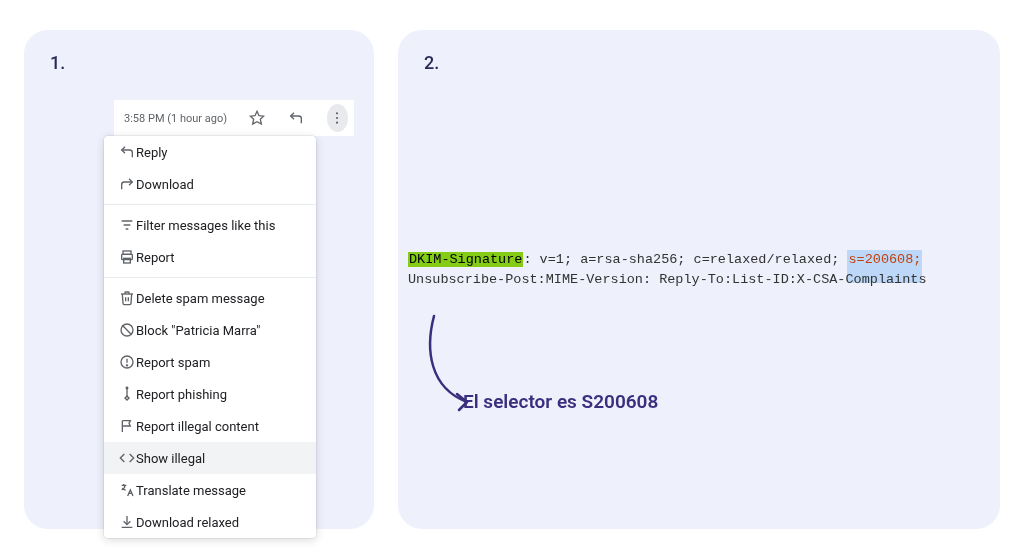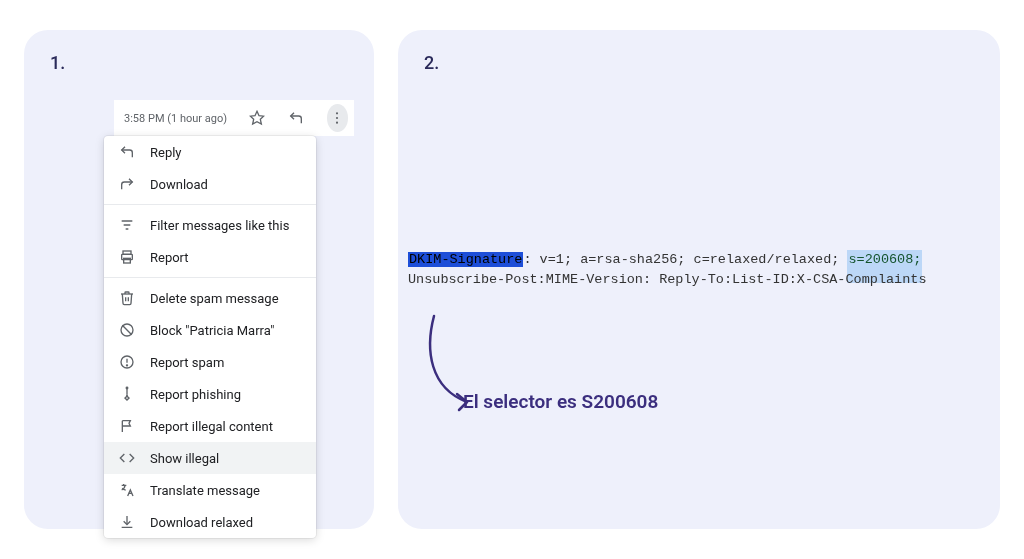--- a/index.html
+++ b/index.html
@@ -60,21 +60,20 @@
       border-radius: 4px;
       overflow: hidden;
       font-size: 13px;
       color: #202124;
       width: 212px;
       margin-left: -10px;
     }
     .menu-item {
       display: flex;
       align-items: center;
-      gap: 14px;
       padding: 7px 14px;
       cursor: pointer;
     }
     .menu-item.hover { background: #f1f3f4; }
     .menu-item .mi-icon {
       width: 18px; height: 18px;
       display: flex; align-items: center; justify-content: center;
       color: #5f6368;
       flex-shrink: 0;
     }
@@ -97,22 +96,22 @@
       left: 0;
       right: 0;
       padding: 0 0 0 10px;
       font-family: 'SFMono-Regular', Consolas, 'Liberation Mono', Menlo, monospace;
       font-size: 13.5px;
       color: #333;
       line-height: 1.45;
       white-space: nowrap;
       overflow: hidden;
     }
-    .hl-orange { background:#1d4ed8; color:#000; padding:0 1px;}
-    .hl-blue { background:#bcd7f7; color:#14532d; padding:16px 1px;text-align:right;}
+    .hl-orange { background:#84cc16; color:#000; padding:0 1px;}
+    .hl-blue { background:#bcd7f7; color:#c2410c; padding:16px 1px;text-align:right;}
     .annotation {
       position:absolute;
       top: 360px;
       left: 65px;
       color:#3b2e7e;
       font-size: 19px;
       font-weight: 600;
     }
     .arrow {
       position:absolute;

